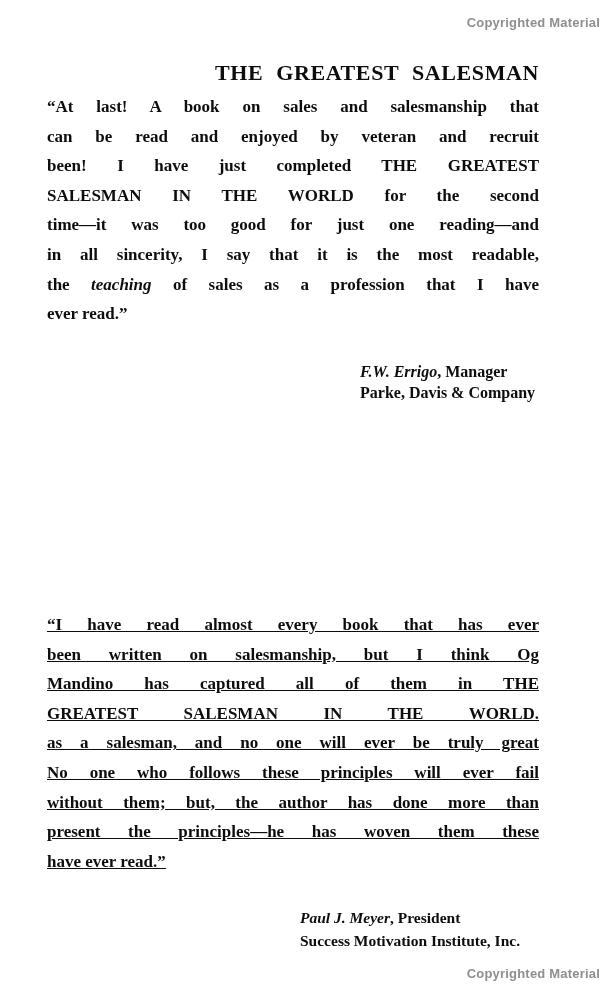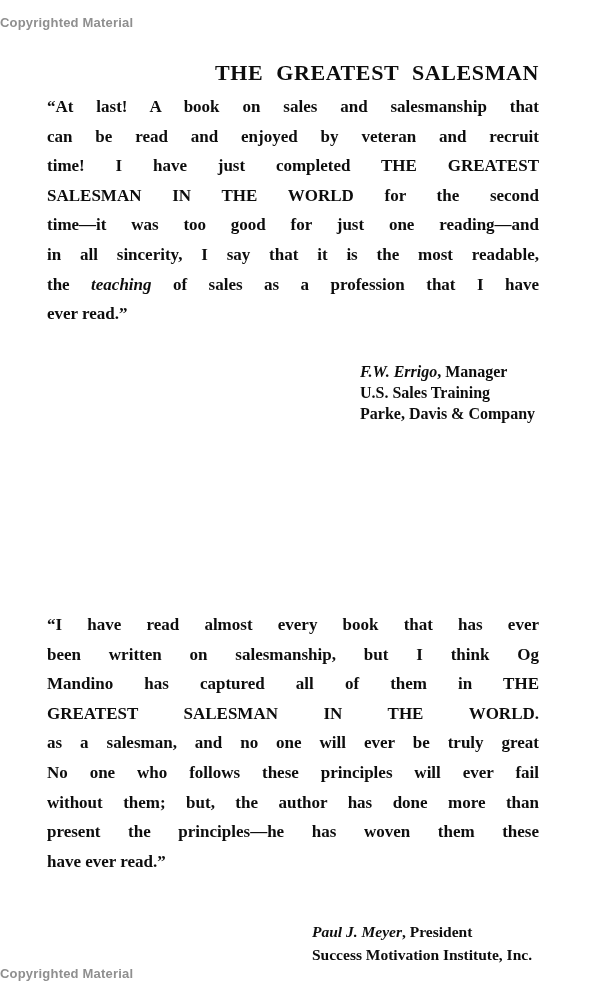--- a/index.html
+++ b/index.html
@@ -9,21 +9,21 @@
     height: 1002px;
     background: #ffffff;
     font-family: "Liberation Serif", serif;
     color: #0d0d0d;
     overflow: hidden;
   }
   .notice {
     position: absolute;
     left: 0;
     width: 100%;
-    text-align: left;
+    text-align: right;
     font-family: "Liberation Sans", sans-serif;
     font-size: 13px;
     font-weight: bold;
     letter-spacing: 0.2px;
     color: #8f8f8f;
   }
   .notice-top { top: 15px; }
   .notice-bottom { top: 966px; }
   .running-header {
     position: absolute;
@@ -34,64 +34,63 @@
     letter-spacing: 0.6px;
     word-spacing: 7px;
     color: #0d0d0d;
   }
   .quote {
     position: absolute;
     left: 47px;
     width: 492px;
   }
   .quote-1 { top: 92px; }
-  .quote-2 { top: 610px; }
+  .quote-2 { top: 610px; text-decoration: underline; }
   .bodyline {
     font-size: 17px;
     font-weight: bold;
     line-height: 29.6px;
     height: 29.6px;
     text-align: justify;
     text-align-last: justify;
     white-space: normal;
   }
   .bodyline.lastline { text-align-last: left; }
   .it { font-style: italic; }
   .attrib {
     position: absolute;
     font-weight: bold;
     color: #0d0d0d;
   }
   .attrib-1 { left: 360px; top: 361px; font-size: 16px; line-height: 21px; }
-  .attrib-2 { left: 312px; top: 907px; font-size: 15.5px; line-height: 22.5px; margin-top: 14px; }
+  .attrib-2 { left: 300px; top: 907px; font-size: 15.5px; line-height: 22.5px; }
   .attribline { white-space: nowrap; }
 </style>
 </head>
 <body>
 
 <div class="page">
 
   <div class="notice notice-top">Copyrighted Material</div>
 
   <div class="running-header">THE GREATEST SALESMAN</div>
 
   <div class="quote quote-1">
     <div class="bodyline">“At last! A book on sales and salesmanship that</div>
     <div class="bodyline">can be read and enjoyed by veteran and recruit</div>
-    <div class="bodyline">time! I have just completed THE GREATEST</div>
+    <div class="bodyline">been! I have just completed THE GREATEST</div>
     <div class="bodyline">SALESMAN IN THE WORLD for the second</div>
     <div class="bodyline">time—it was too good for just one reading—and</div>
     <div class="bodyline">in all sincerity, I say that it is the most readable,</div>
     <div class="bodyline"><span>the </span><span class="it">teaching</span><span> of sales as a profession that I have</span></div>
     <div class="bodyline lastline">ever read.”</div>
   </div>
 
   <div class="attrib attrib-1">
     <div class="attribline"><span class="it">F.W. Errigo</span><span>, Manager</span></div>
-    <div class="attribline">U.S. Sales Training</div>
     <div class="attribline">Parke, Davis &amp; Company</div>
   </div>
 
   <div class="quote quote-2">
     <div class="bodyline">“I have read almost every book that has ever</div>
     <div class="bodyline">been written on salesmanship, but I think Og</div>
     <div class="bodyline">Mandino has captured all of them in THE</div>
     <div class="bodyline">GREATEST SALESMAN IN THE WORLD.</div>
     <div class="bodyline">as a salesman, and no one will ever be truly great</div>
     <div class="bodyline">No one who follows these principles will ever fail</div>

